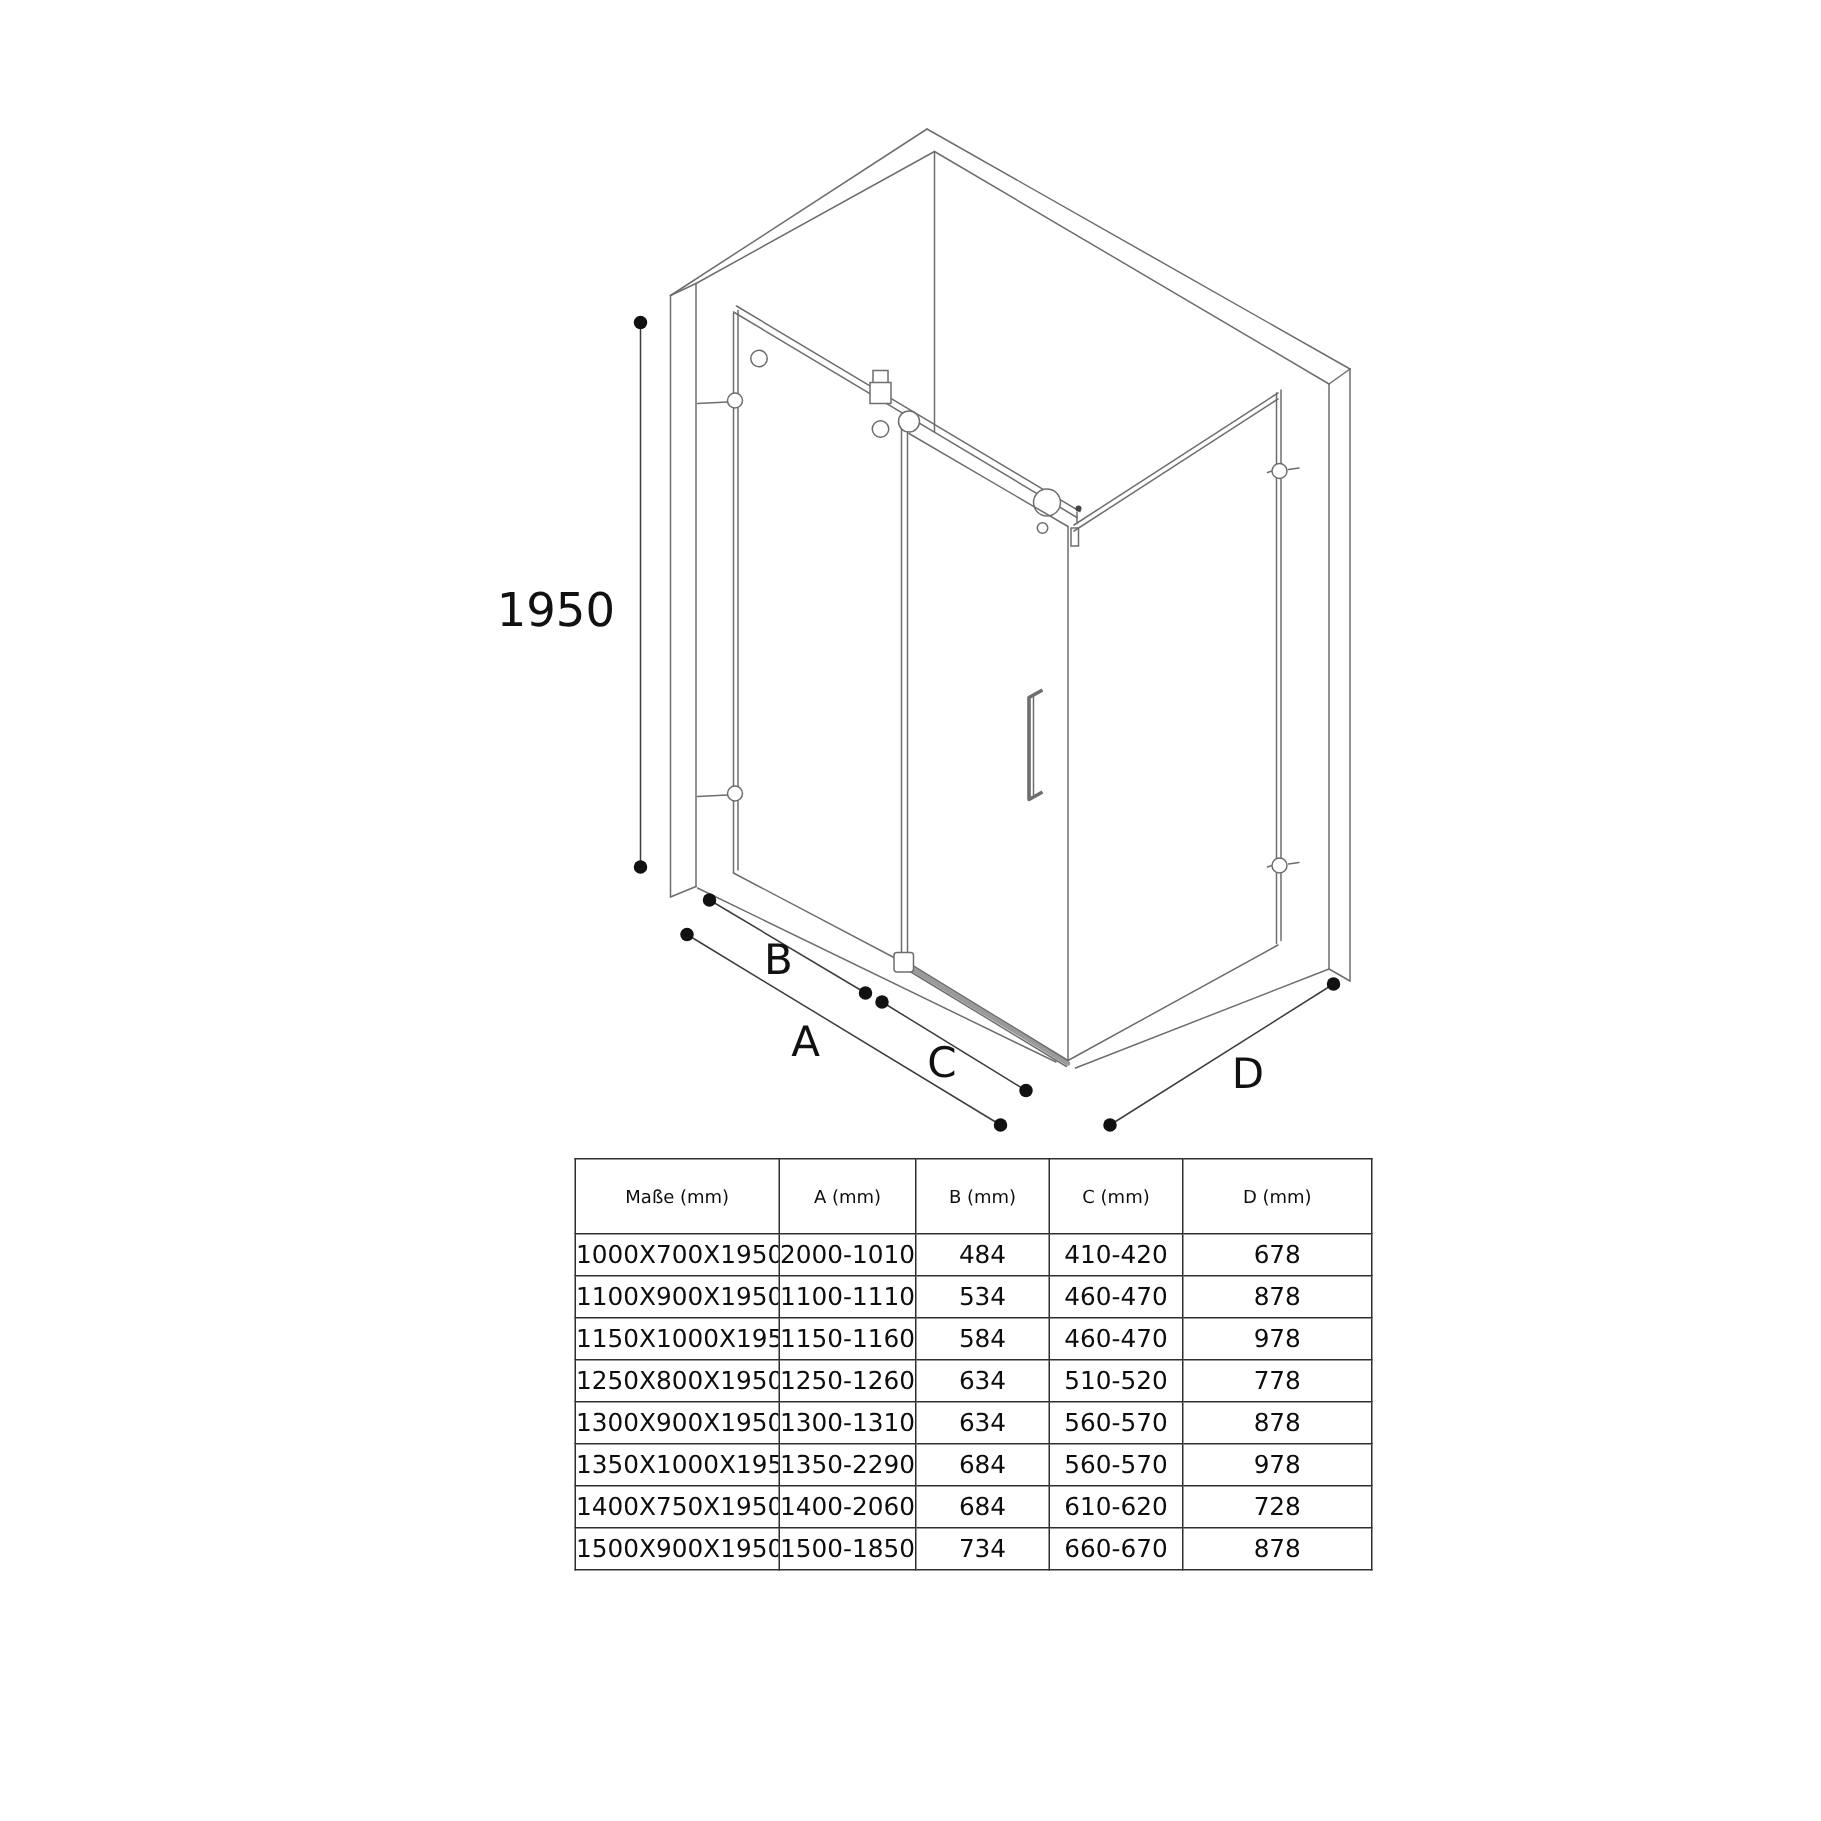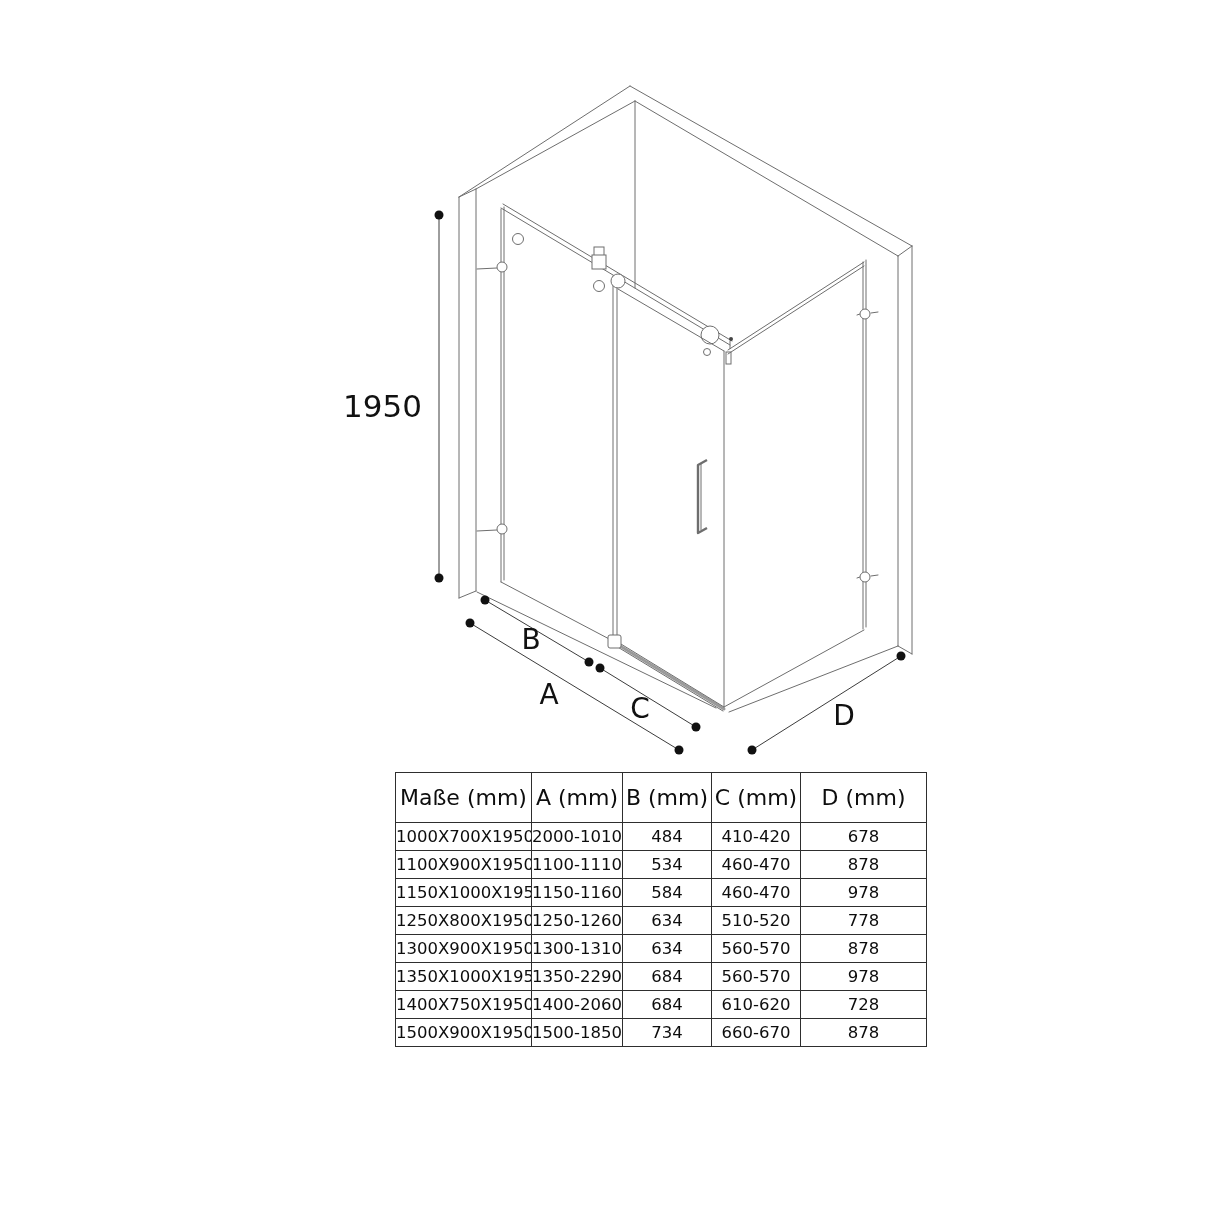--- a/index.html
+++ b/index.html
@@ -1,25 +1,25 @@
 <!DOCTYPE html>
 <html><head>
 <meta charset="utf-8">
 <style>
   html,body{margin:0;padding:0;background:#ffffff;}
   .canvas{position:relative;width:1104px;height:1214px;background:#ffffff;
-          font-family:"DejaVu Sans",sans-serif;overflow:hidden;margin-left:12px;}
+          font-family:"DejaVu Sans",sans-serif;overflow:hidden;}
   svg{position:absolute;left:0;top:0;}
   .dim-text{fill:#111;font-family:"DejaVu Sans",sans-serif;}
   .size-table{position:absolute;left:383px;top:772px;width:531px;
               border-collapse:collapse;table-layout:fixed;}
   .size-table th,.size-table td{border:1px solid #2e2e2e;text-align:center;
               vertical-align:middle;color:#0d0d0d;font-weight:normal;
               white-space:nowrap;overflow:hidden;padding:0;}
-  .size-table th{height:49px;font-size:22px;}
+  .size-table th{height:49px;font-size:12px;}
   .size-table td{height:27px;font-size:16.5px;}
 </style>
 </head>
 <body>
 
 <div class="canvas">
 
   <svg width="1214" height="1214" viewBox="0 0 1214 1214">
 
     <g stroke="#6e6e6e" stroke-width="1" fill="none" stroke-linecap="round">

